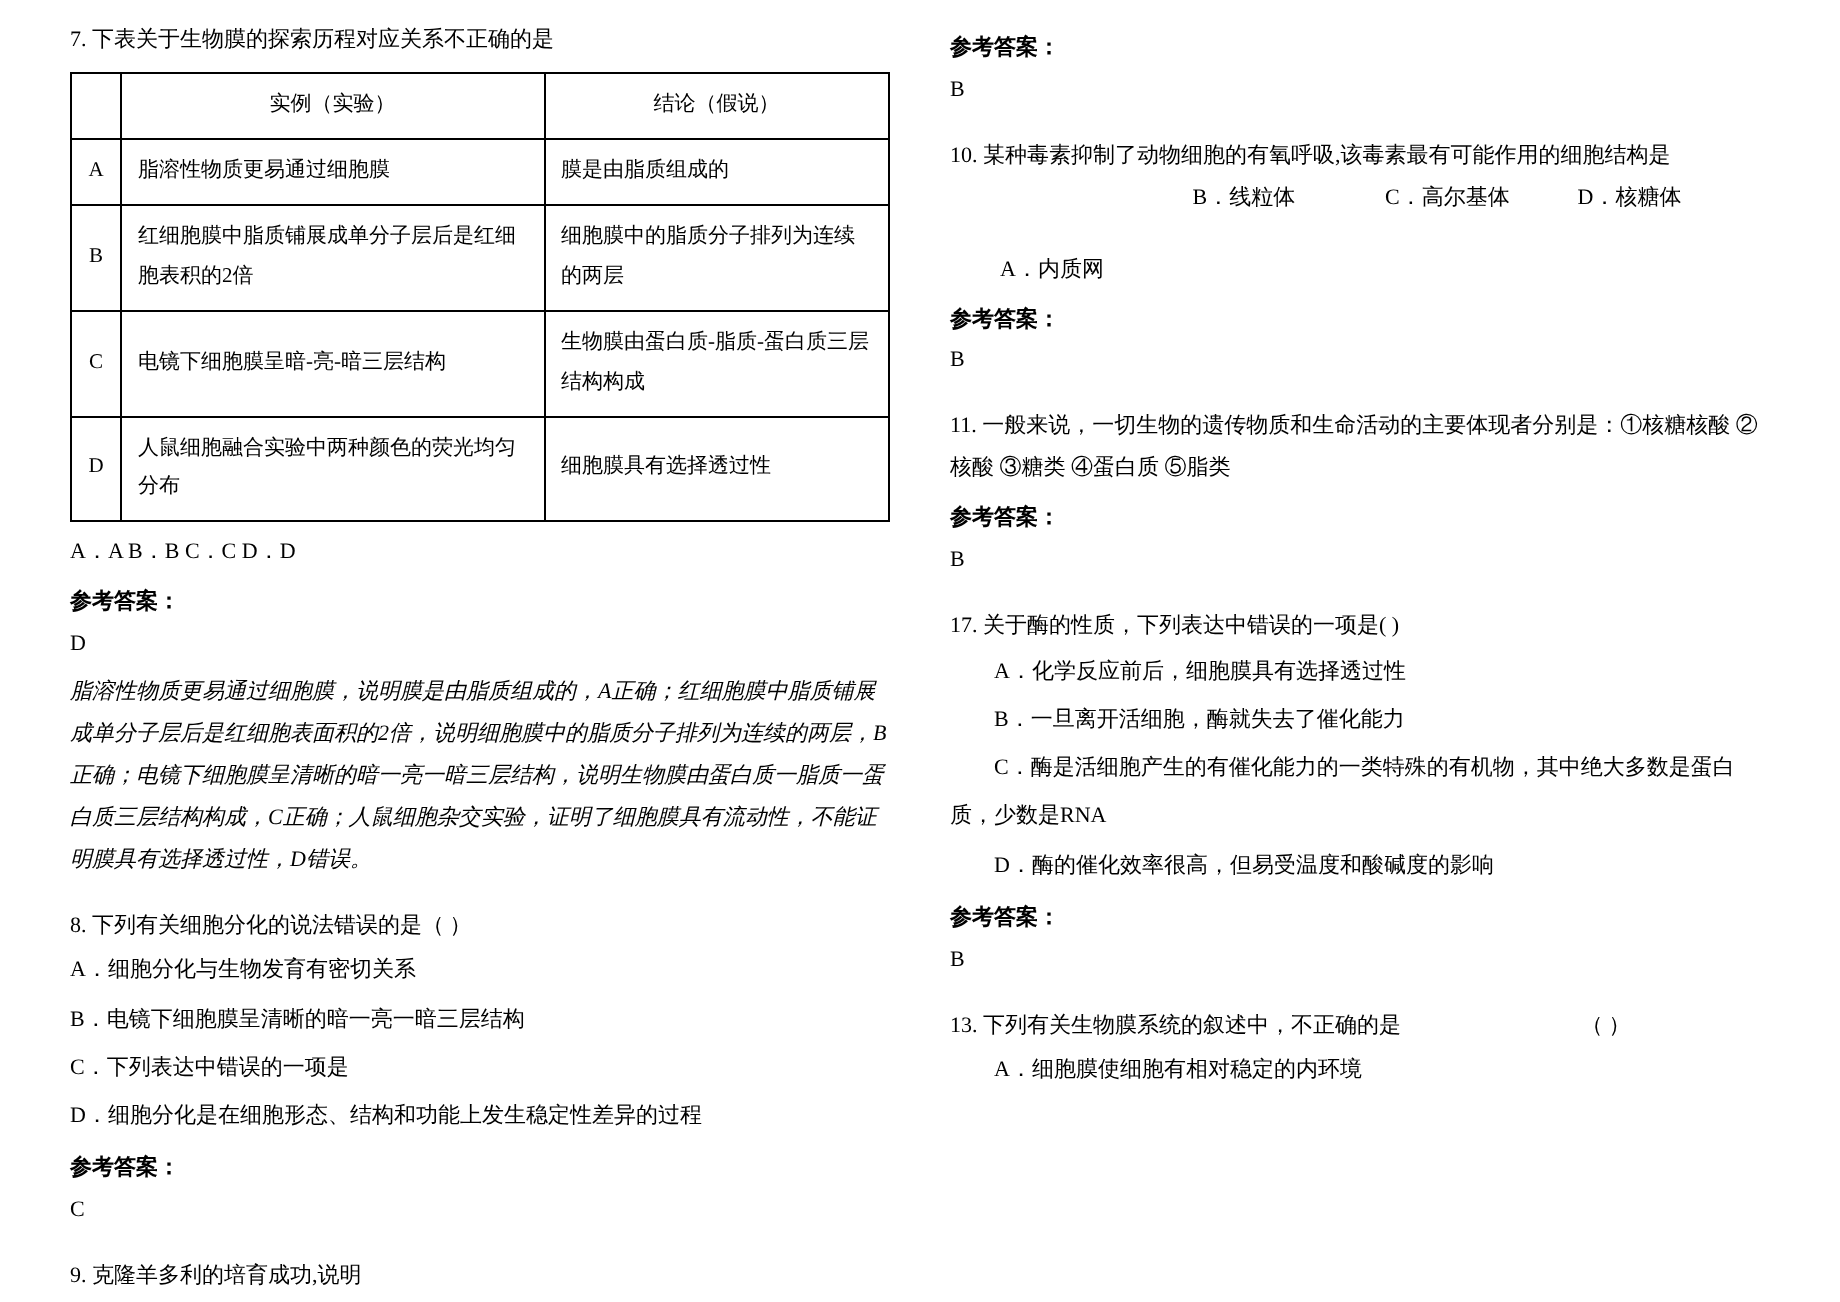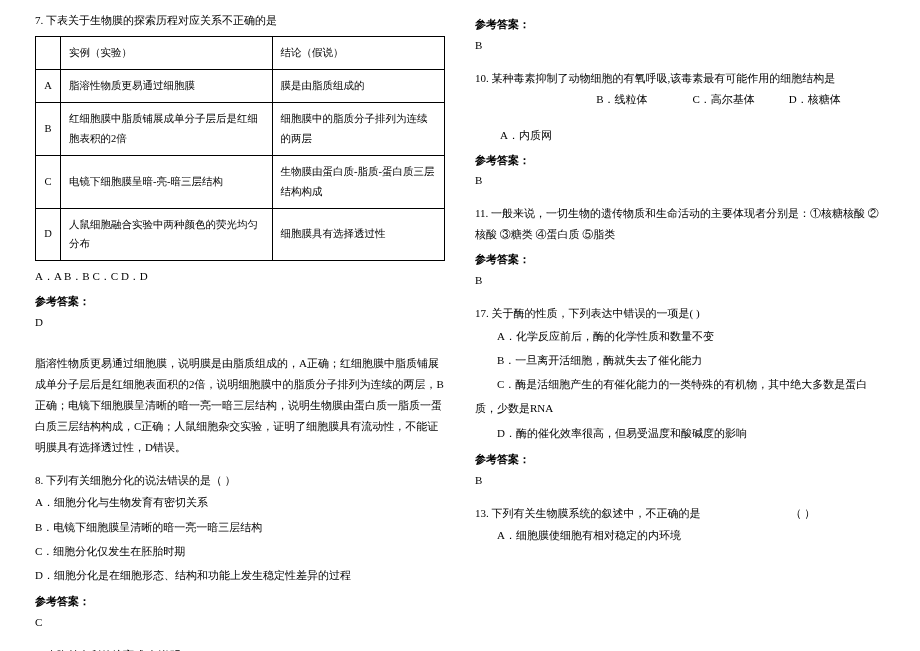--- a/index.html
+++ b/index.html
@@ -34,40 +34,41 @@
       margin: 5px 0;
     }
     td, th {
       border: 1px solid #000;
       padding: 6px 8px;
       font-size: 10.5px;
       text-align: left;
       vertical-align: middle;
     }
     .table-header td {
-      text-align: left;
+      text-align: center;
     }
     .row-label {
       text-align: center;
       width: 25px;
     }
     .options-row {
       line-height: 1.9;
     }
     .answer-label {
       font-weight: bold;
       margin-top: 4px;
       line-height: 1.9;
     }
     .answer-value {
       line-height: 1.9;
     }
     .explanation {
       line-height: 1.9;
-      margin-top: 20px;
+      margin-top: 3px;
+      font-style: italic;
     }
     .option-line {
       line-height: 2.2;
     }
     .indent {
       text-indent: 2em;
     }
     .spread-options {
       display: flex;
       line-height: 1.9;
@@ -123,21 +124,21 @@
     <div class="options-row">A．A    B．B    C．C    D．D</div>
     <div class="answer-label">参考答案：</div>
     <div class="answer-value">D</div>
     <div class="explanation">脂溶性物质更易通过细胞膜，说明膜是由脂质组成的，A正确；红细胞膜中脂质铺展成单分子层后是红细胞表面积的2倍，说明细胞膜中的脂质分子排列为连续的两层，B正确；电镜下细胞膜呈清晰的暗一亮一暗三层结构，说明生物膜由蛋白质一脂质一蛋白质三层结构构成，C正确；人鼠细胞杂交实验，证明了细胞膜具有流动性，不能证明膜具有选择透过性，D错误。</div>
   </div>
 
   <div class="question">
     <div class="q-text">8. 下列有关细胞分化的说法错误的是（  ）</div>
     <div class="option-line">A．细胞分化与生物发育有密切关系</div>
     <div class="option-line">B．电镜下细胞膜呈清晰的暗一亮一暗三层结构</div>
-    <div class="option-line">C．细胞分化仅发生在胚胎时期</div>
+    <div class="option-line">C．下列表达中错误的一项是</div>
     <div class="option-line">D．细胞分化是在细胞形态、结构和功能上发生稳定性差异的过程</div>
     <div class="answer-label">参考答案：</div>
     <div class="answer-value">C</div>
   </div>
 
   <div class="question">
     <div class="q-text">9. 克隆羊多利的培育成功,说明</div>
     <div class="q-text">A.分化的动物细胞的全能性消失</div>
 
   </div>
@@ -162,21 +163,21 @@
   </div>
 
   <div class="question">
     <div class="q-text">11. 一般来说，一切生物的遗传物质和生命活动的主要体现者分别是：①核糖核酸 ②核酸 ③糖类 ④蛋白质 ⑤脂类</div>
     <div class="answer-label">参考答案：</div>
     <div class="answer-value">B</div>
   </div>
 
   <div class="question">
     <div class="q-text">17. 关于酶的性质，下列表达中错误的一项是(    )</div>
-    <div class="option-line indent">A．化学反应前后，酶的化学性质和数量不变</div>
+    <div class="option-line indent">A．化学反应前后，细胞膜具有选择透过性</div>
     <div class="option-line indent">B．一旦离开活细胞，酶就失去了催化能力</div>
     <div class="option-line indent">C．酶是活细胞产生的有催化能力的一类特殊的有机物，其中绝大多数是蛋白质，少数是RNA</div>
     <div class="option-line indent">D．酶的催化效率很高，但易受温度和酸碱度的影响</div>
     <div class="answer-label">参考答案：</div>
     <div class="answer-value">B</div>
   </div>
 
   <div class="question">
     <div class="q-text">
       <span>13. 下列有关生物膜系统的叙述中，不正确的是</span><span class="blank"></span><span>（  ）</span>

